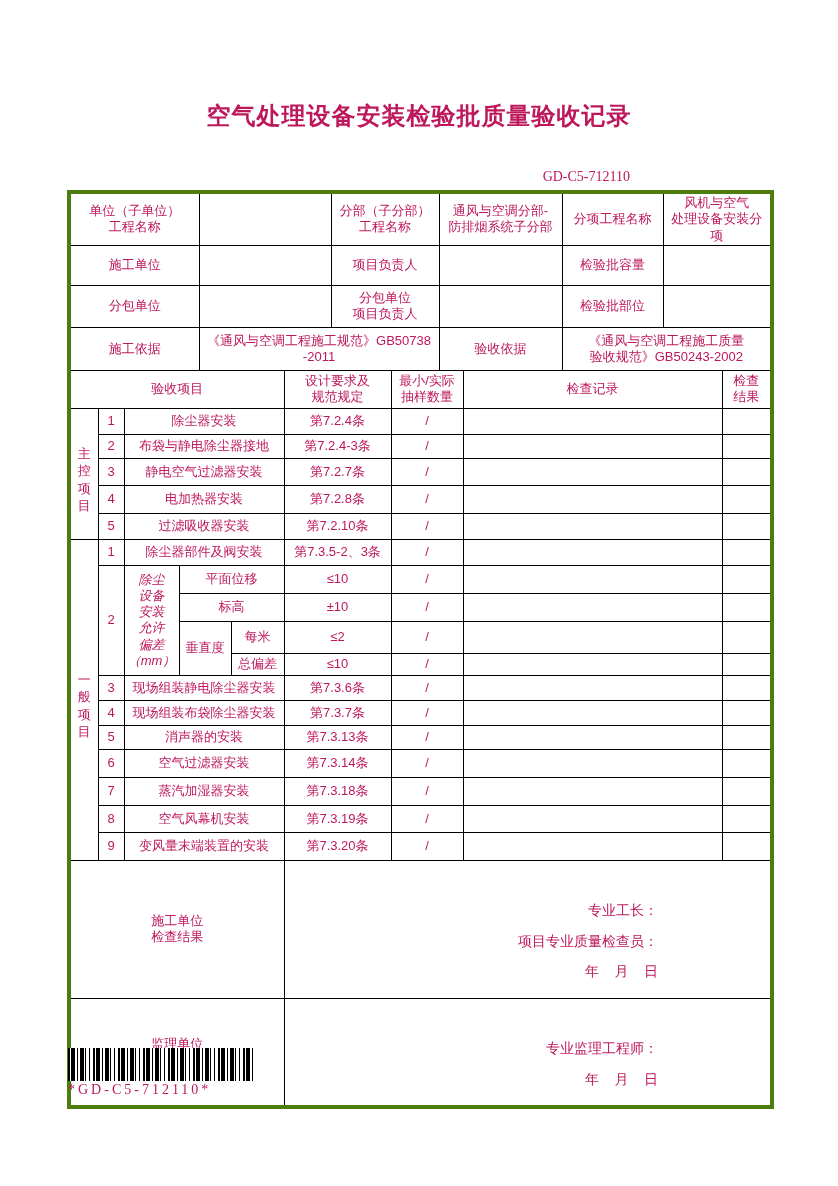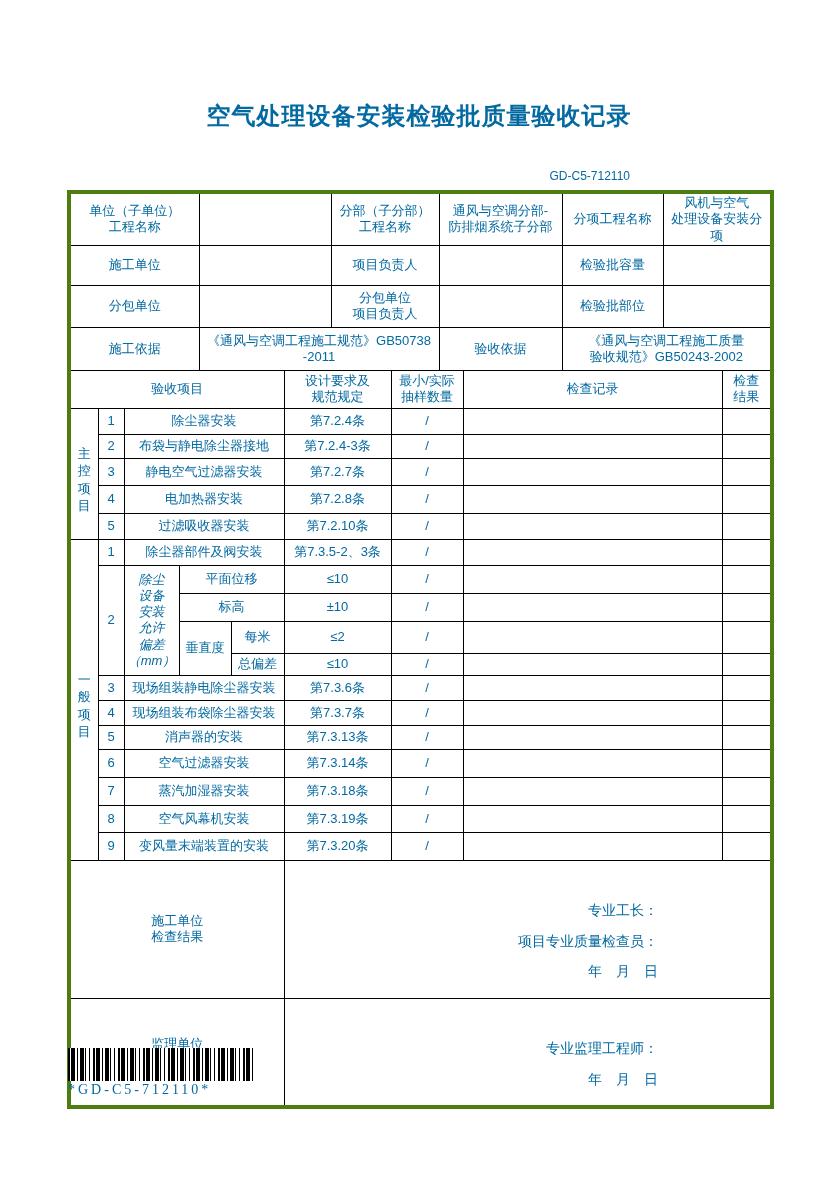--- a/index.html
+++ b/index.html
@@ -1,32 +1,32 @@
 <!DOCTYPE html>
 <html><head>
 <meta charset="utf-8">
 <style>
   html,body{margin:0;padding:0;background:#e8e8e8;}
   .page{position:relative;width:838px;height:1186px;background:#ffffff;
-        font-family:"Liberation Sans","DejaVu Sans",sans-serif;color:#0369a1;}
+        font-family:"Liberation Sans","DejaVu Sans",sans-serif;color:#be185d;}
   .title-block{position:absolute;top:100px;left:0;width:100%;text-align:center;}
   .title-line1{font-size:24px;font-weight:bold;letter-spacing:1px;}
   .title-line2{font-size:22px;font-weight:bold;margin-top:4px;}
-  .form-code{position:absolute;top:169px;right:208px;font-size:12px;font-family:Liberation Sans, sans-serif;}
+  .form-code{position:absolute;top:169px;right:208px;font-size:14px;font-family:Liberation Serif, serif;}
   table.form{position:absolute;left:67px;top:190px;width:704px;border-collapse:collapse;
              table-layout:fixed;border:4px solid #4d7c0f;}
   table.form td{border:1px solid #000;text-align:center;vertical-align:middle;
                 font-size:13px;line-height:1.25;padding:1px 2px;white-space:pre-line;overflow:hidden;}
   td.thick-top{border-top:2px solid #000;}
   td.lft{text-align:left;padding-left:5px;}
   .vlabel{display:inline-block;width:15px;word-break:break-all;line-height:1.35;font-size:13px;margin-top:12px;}
   td.dev-label{font-size:12px;text-align:left;padding-left:8px;line-height:1.2;font-style:italic;}
   td.sig-cell{vertical-align:top;}
   .sig-box{display:flex;flex-direction:column;align-items:flex-end;padding:24px 110px 0 0;gap:13px;
-           font-size:14px;font-family:Liberation Serif, serif;}
+           font-size:14px;}
   .sig-box .date{white-space:pre;}
   .barcode-wrap{position:absolute;left:68px;top:1048px;width:190px;}
   .barcode{width:186px;height:33px;background:
      repeating-linear-gradient(90deg,#000 0 2px,#fff 2px 3px,#000 3px 7px,#fff 7px 9px,
        #000 9px 10px,#fff 10px 12px,#000 12px 16px,#fff 16px 17px,#000 17px 18px,#fff 18px 21px,
        #000 21px 22px,#fff 22px 25px);}
   .barcode-text{font-family:Liberation Serif, serif;font-size:14px;letter-spacing:3px;margin-top:1px;}
 </style>
 </head>
 <body>

